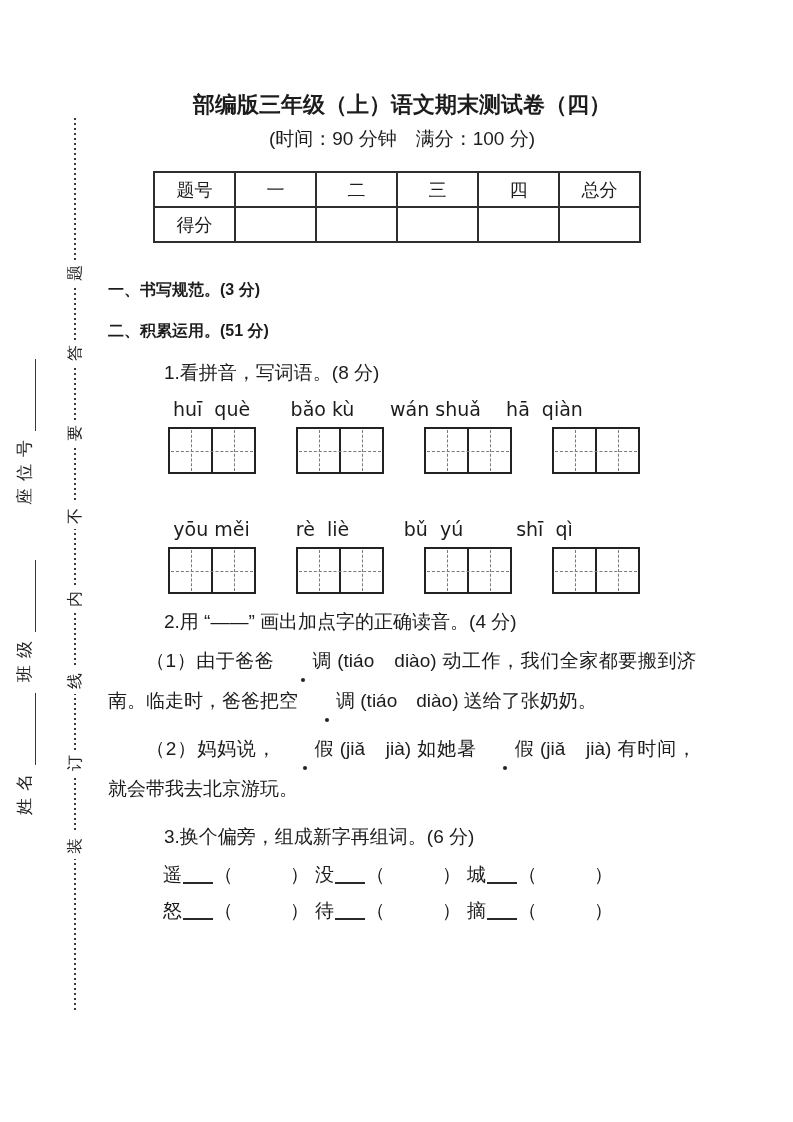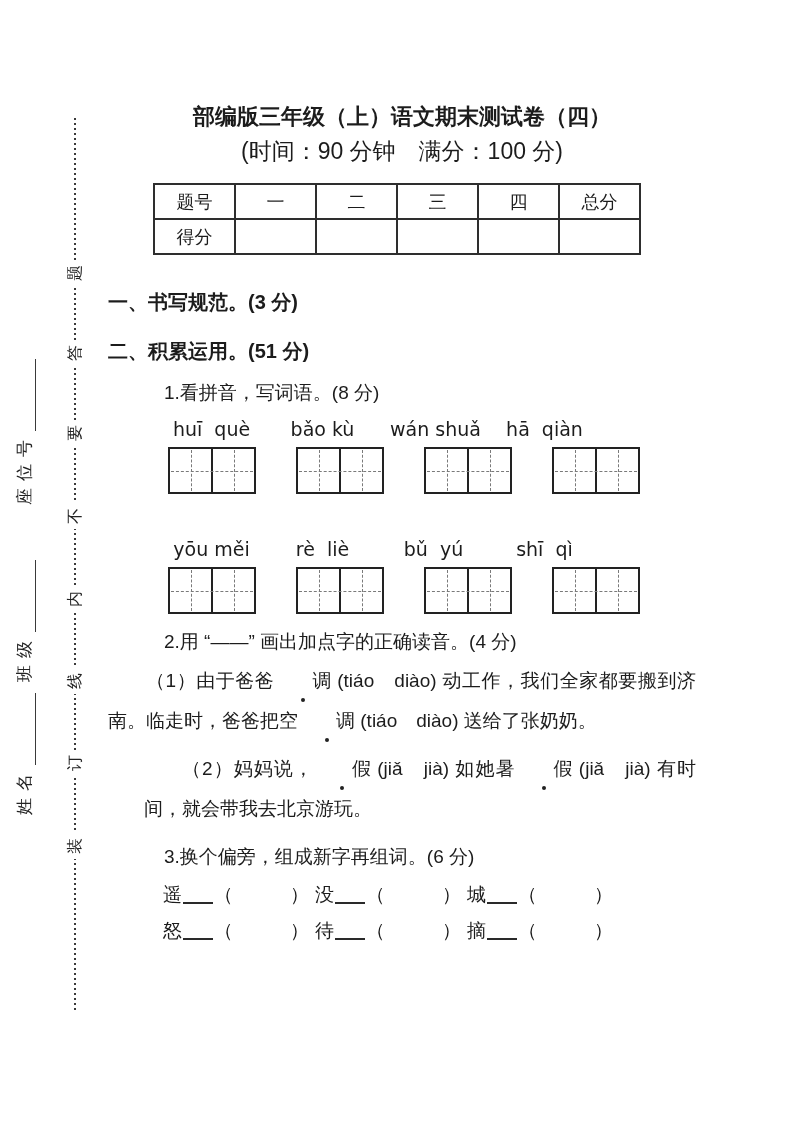--- a/index.html
+++ b/index.html
@@ -13,50 +13,50 @@
     align-items:center;justify-content:center;background:#fff;color:#222;
     font-size:16px;transform:rotate(-90deg);}
   .gutter-label{position:absolute;left:36px;height:24px;white-space:nowrap;
     font-size:17px;color:#222;transform:rotate(-90deg);transform-origin:0 100%;
     display:flex;align-items:flex-end;}
   .gutter-label .glabel-text{letter-spacing:7px;}
   .glabel-line{display:inline-block;width:72px;height:3px;
     border-bottom:1.5px solid #3a3a3a;margin-left:2px;}
 
   
-  .content{position:absolute;left:108px;top:102px;width:588px;}
+  .content{position:absolute;left:108px;top:90px;width:588px;}
   .paper-title{font-size:22px;font-weight:bold;text-align:center;line-height:30px;margin:0;}
-  .paper-subtitle{font-size:23px;text-align:center;margin-top:6px;line-height:26px;}
+  .paper-subtitle{font-size:19px;text-align:center;margin-top:6px;line-height:26px;}
 
   table.score{border-collapse:collapse;margin:19px 0 0 45px;table-layout:fixed;border-radius:12px;}
   table.score td{border:2px solid #2e2e2e;width:79px;height:33px;text-align:center;
     font-size:18px;padding:0;}
 
-  .sec-title{font-size:20px;font-weight:bold;margin:33px 0 0 0;line-height:28px;}
-  .sec-title.second{margin-top:21px;}
+  .sec-title{font-size:16px;font-weight:bold;margin:33px 0 0 0;line-height:28px;}
+  .sec-title.second{margin-top:13px;}
   .sec-body{font-size:19px;line-height:39px;text-indent:2em;margin:9px 0 0 0;text-align:justify;}
 
   .q-label{font-size:19px;margin:14px 0 0 56px;line-height:27px;}
 
   .pinyin-row{display:flex;gap:24px;margin:12px 0 0 60px;}
   .pinyin-row.second{margin-top:44px;}
   .pinyin-cell{width:87px;text-align:center;font-size:19px;white-space:pre;
     font-family:"DejaVu Sans",sans-serif;}
 
   .grid-row{display:flex;gap:40px;margin:7px 0 0 60px;}
   .tzg-block{display:flex;border:2px solid #222;position:relative;background:#fff;}
   .tzg-cell{width:41px;height:43px;position:relative;}
   .tzg-cell + .tzg-cell{border-left:2px solid #222;}
   .tzg-cell::before{content:"";position:absolute;left:50%;top:1px;bottom:1px;
     border-left:1px dashed #7a7a7a;}
   .tzg-block::after{content:"";position:absolute;left:1px;right:1px;top:50%;
     border-top:1px dashed #7a7a7a;}
 
   .q-para{font-size:19px;line-height:40px;text-indent:2em;margin:6px 0 0 0;text-align:justify;}
-  .q-para.second{margin-top:8px;margin-left:36px;}
+  .q-para.second{margin-top:8px;}
   .em-dot{position:relative;display:inline-block;}
   .em-dot::after{content:"";position:absolute;left:50%;margin-left:-2px;bottom:-1px;
     width:4px;height:4px;border-radius:50%;background:#222;}
 
   .nz-row{display:flex;gap:6px;margin:12px 0 0 55px;}
   .nz-row.second{margin-top:10px;}
   .nz-item{width:146px;font-size:19px;white-space:pre;display:flex;align-items:baseline;}
   .nz-line{display:inline-block;width:33px;border-bottom:2px solid #2a2a2a;height:2px;
     align-self:flex-end;margin:0 1px 4px 1px;}
 </style>

